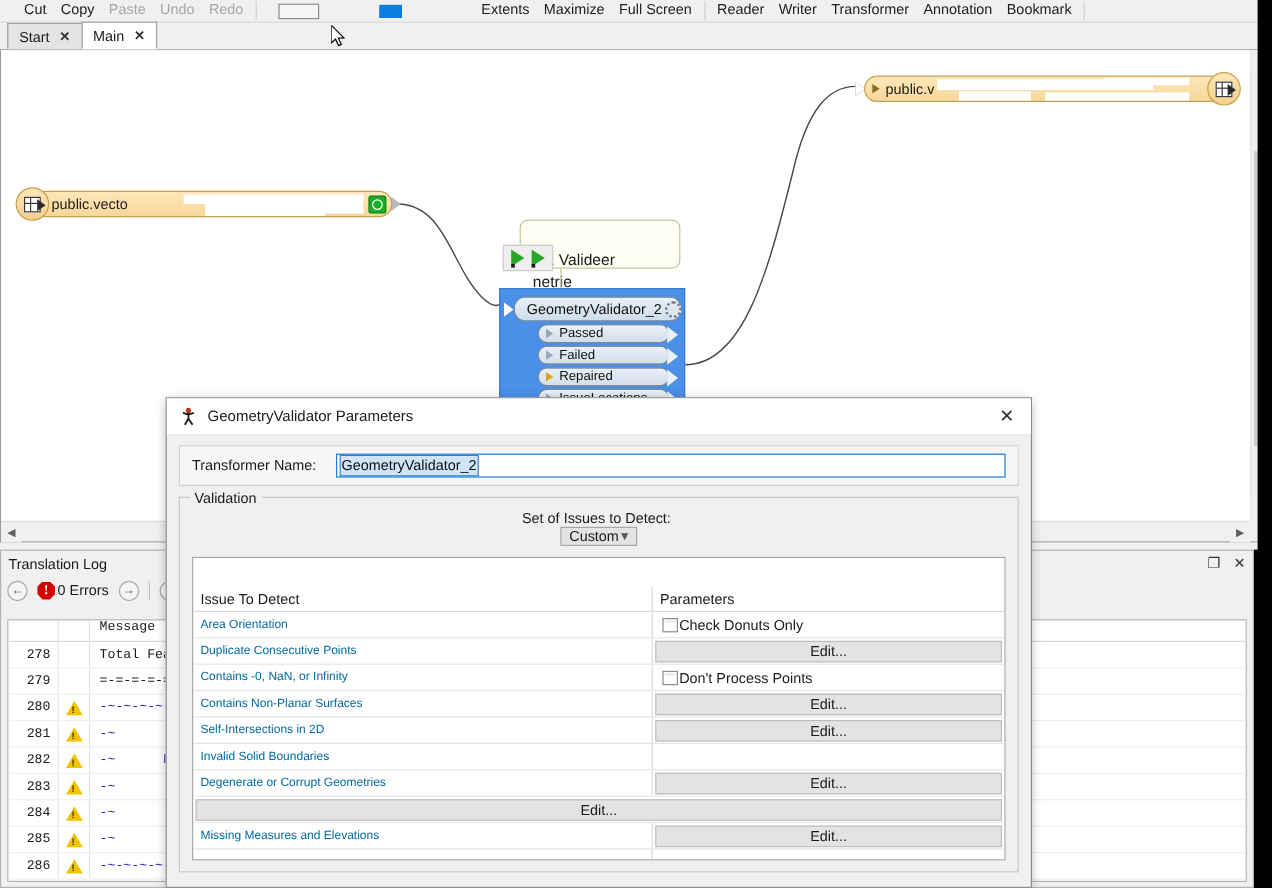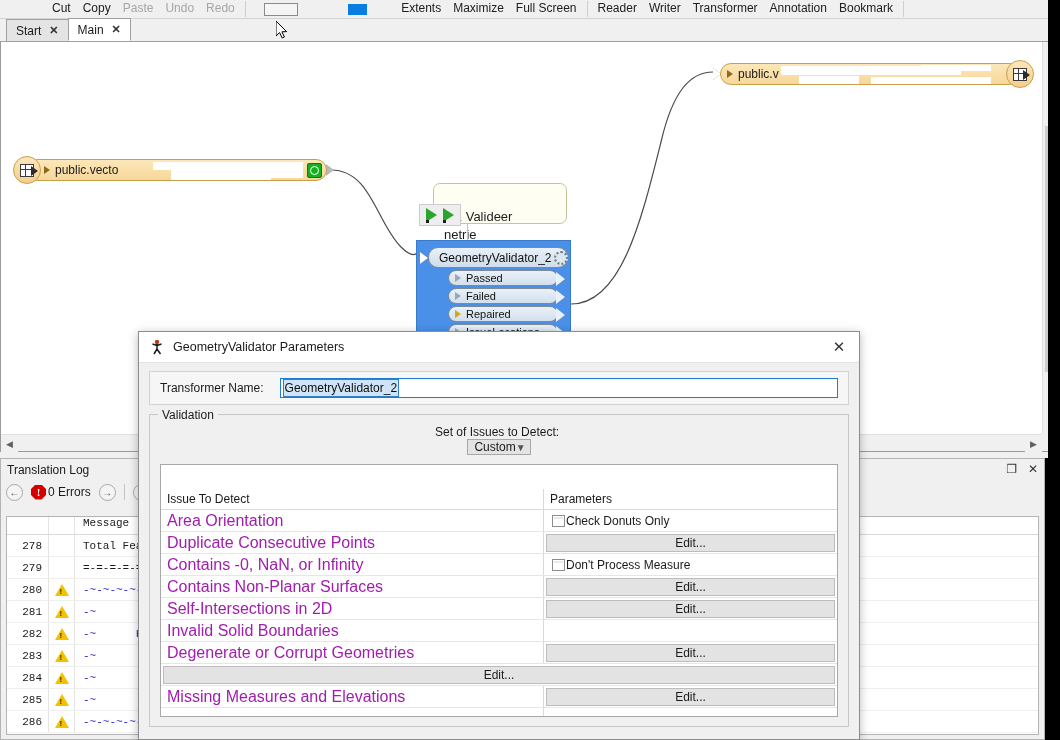--- a/index.html
+++ b/index.html
@@ -9,21 +9,21 @@
     font-size: 12px;
     background: #ffffff;
     overflow: hidden;
   }
   #app { position: relative; width: 1060px; height: 740px; background: #f0f0f0; }
 
   
   .toolbar {
     position: absolute; left: 0; top: 0; width: 932px; height: 18px;
     background: #f0f0f0;
-    display: flex; align-items: center; padding-left: 32px;
+    display: flex; align-items: center;
   }
   .tb-group { display: flex; align-items: center; height: 18px; }
   .tb-item {
     font-size: 12px; color: #202020; padding: 1px 6px 2px 6px;
     line-height: 15px; white-space: nowrap; cursor: default;
   }
   .tb-item.disabled { color: #a6a6a6; }
   .tb-item.active {
     background: #cce4f7; border: 1px solid #6daee6; padding: 0px 5px 1px 5px;
   }
@@ -348,21 +348,21 @@
   .grid-table {
     border: 1px solid #a8a8a8; background: #ffffff; height: 253px; overflow: hidden;
   }
   .gt-head { display: flex; height: 21px; border-bottom: 1px solid #d9d9d9; margin-top: 24px; }
   .gt-head .gh {
     font-size: 12px; color: #1a1a1a; display:flex;align-items:center;padding-left:6px;
   }
   .gt-row { display: flex; height: 22px; border-bottom: 1px solid #e6e6e6; }
   .gt-c1 {
     width: 383px; flex:none; display:flex;align-items:center;padding-left:6px;
-    font-size: 16px; color: #a21caf; border-right: 1px solid #d9d9d9;
+    font-size: 10px; color: #0369a1; border-right: 1px solid #d9d9d9;
   }
   .gt-c2 { flex:1; display:flex;align-items:center; padding: 0 2px; }
   .chk-cell { display:flex; align-items:center; gap:1px; padding-left: 6px; }
   .chkbox {
     width: 13px; height: 12px; border: 1px solid #8d8d8d; background: #ffffff;
     flex: none; position: relative;
   }
   .chkbox::after {
     content:""; position:absolute; left:1px; right:1px; top:1px; height:2px; background:#e9e9e9;
   }
@@ -457,21 +457,21 @@
           <div class="grid-glyph"></div>
             <div class="arrow-in" style="right:3px;"></div>
         </div>
       </div>
 
       <div class="node" style="left:12px; top:114px;">
         <div class="node-icon-circle" style="margin-right:-14px; z-index:4;">
           <div class="grid-glyph"></div>
             <div class="arrow-in" style="right:2px;"></div>
         </div>
-        <div class="node-pill" style="width:300px; position:relative; padding-left:16px;text-align:center;">
+        <div class="node-pill" style="width:300px; position:relative; padding-left:4px;text-align:center;">
           <div class="tri-small"></div>
           <span>public.vecto</span>
           <div class="node-smudge" style="left:125px; top:2px; width:115px; height:8px;"></div>
           <div class="node-smudge" style="left:143px; top:10px; width:100px; height:10px;"></div>
           <div class="node-smudge" style="left:240px; top:2px; width:35px; height:16px;"></div>
           <div style="margin-left:auto; display:flex; align-items:center; gap:2px;">
             <div class="gear-glyph"></div>
             <div class="magnify-box"></div>
           </div>
         </div>
@@ -677,21 +677,21 @@
                 <div class="gt-c1">Duplicate Consecutive Points</div>
                 <div class="gt-c2">
                   <div class="edit-btn">Edit...</div>
                 </div>
               </div>
               <div class="gt-row">
                 <div class="gt-c1">Contains -0, NaN, or Infinity</div>
                 <div class="gt-c2">
                   <div class="chk-cell">
                     <div class="chkbox"></div>
-                    <span class="chk-label">Don't Process Measure</span>
+                    <span class="chk-label">Don't Process Points</span>
                   </div>
                 </div>
               </div>
               <div class="gt-row">
                 <div class="gt-c1">Contains Non-Planar Surfaces</div>
                 <div class="gt-c2">
                   <div class="edit-btn">Edit...</div>
                 </div>
               </div>
               <div class="gt-row">

